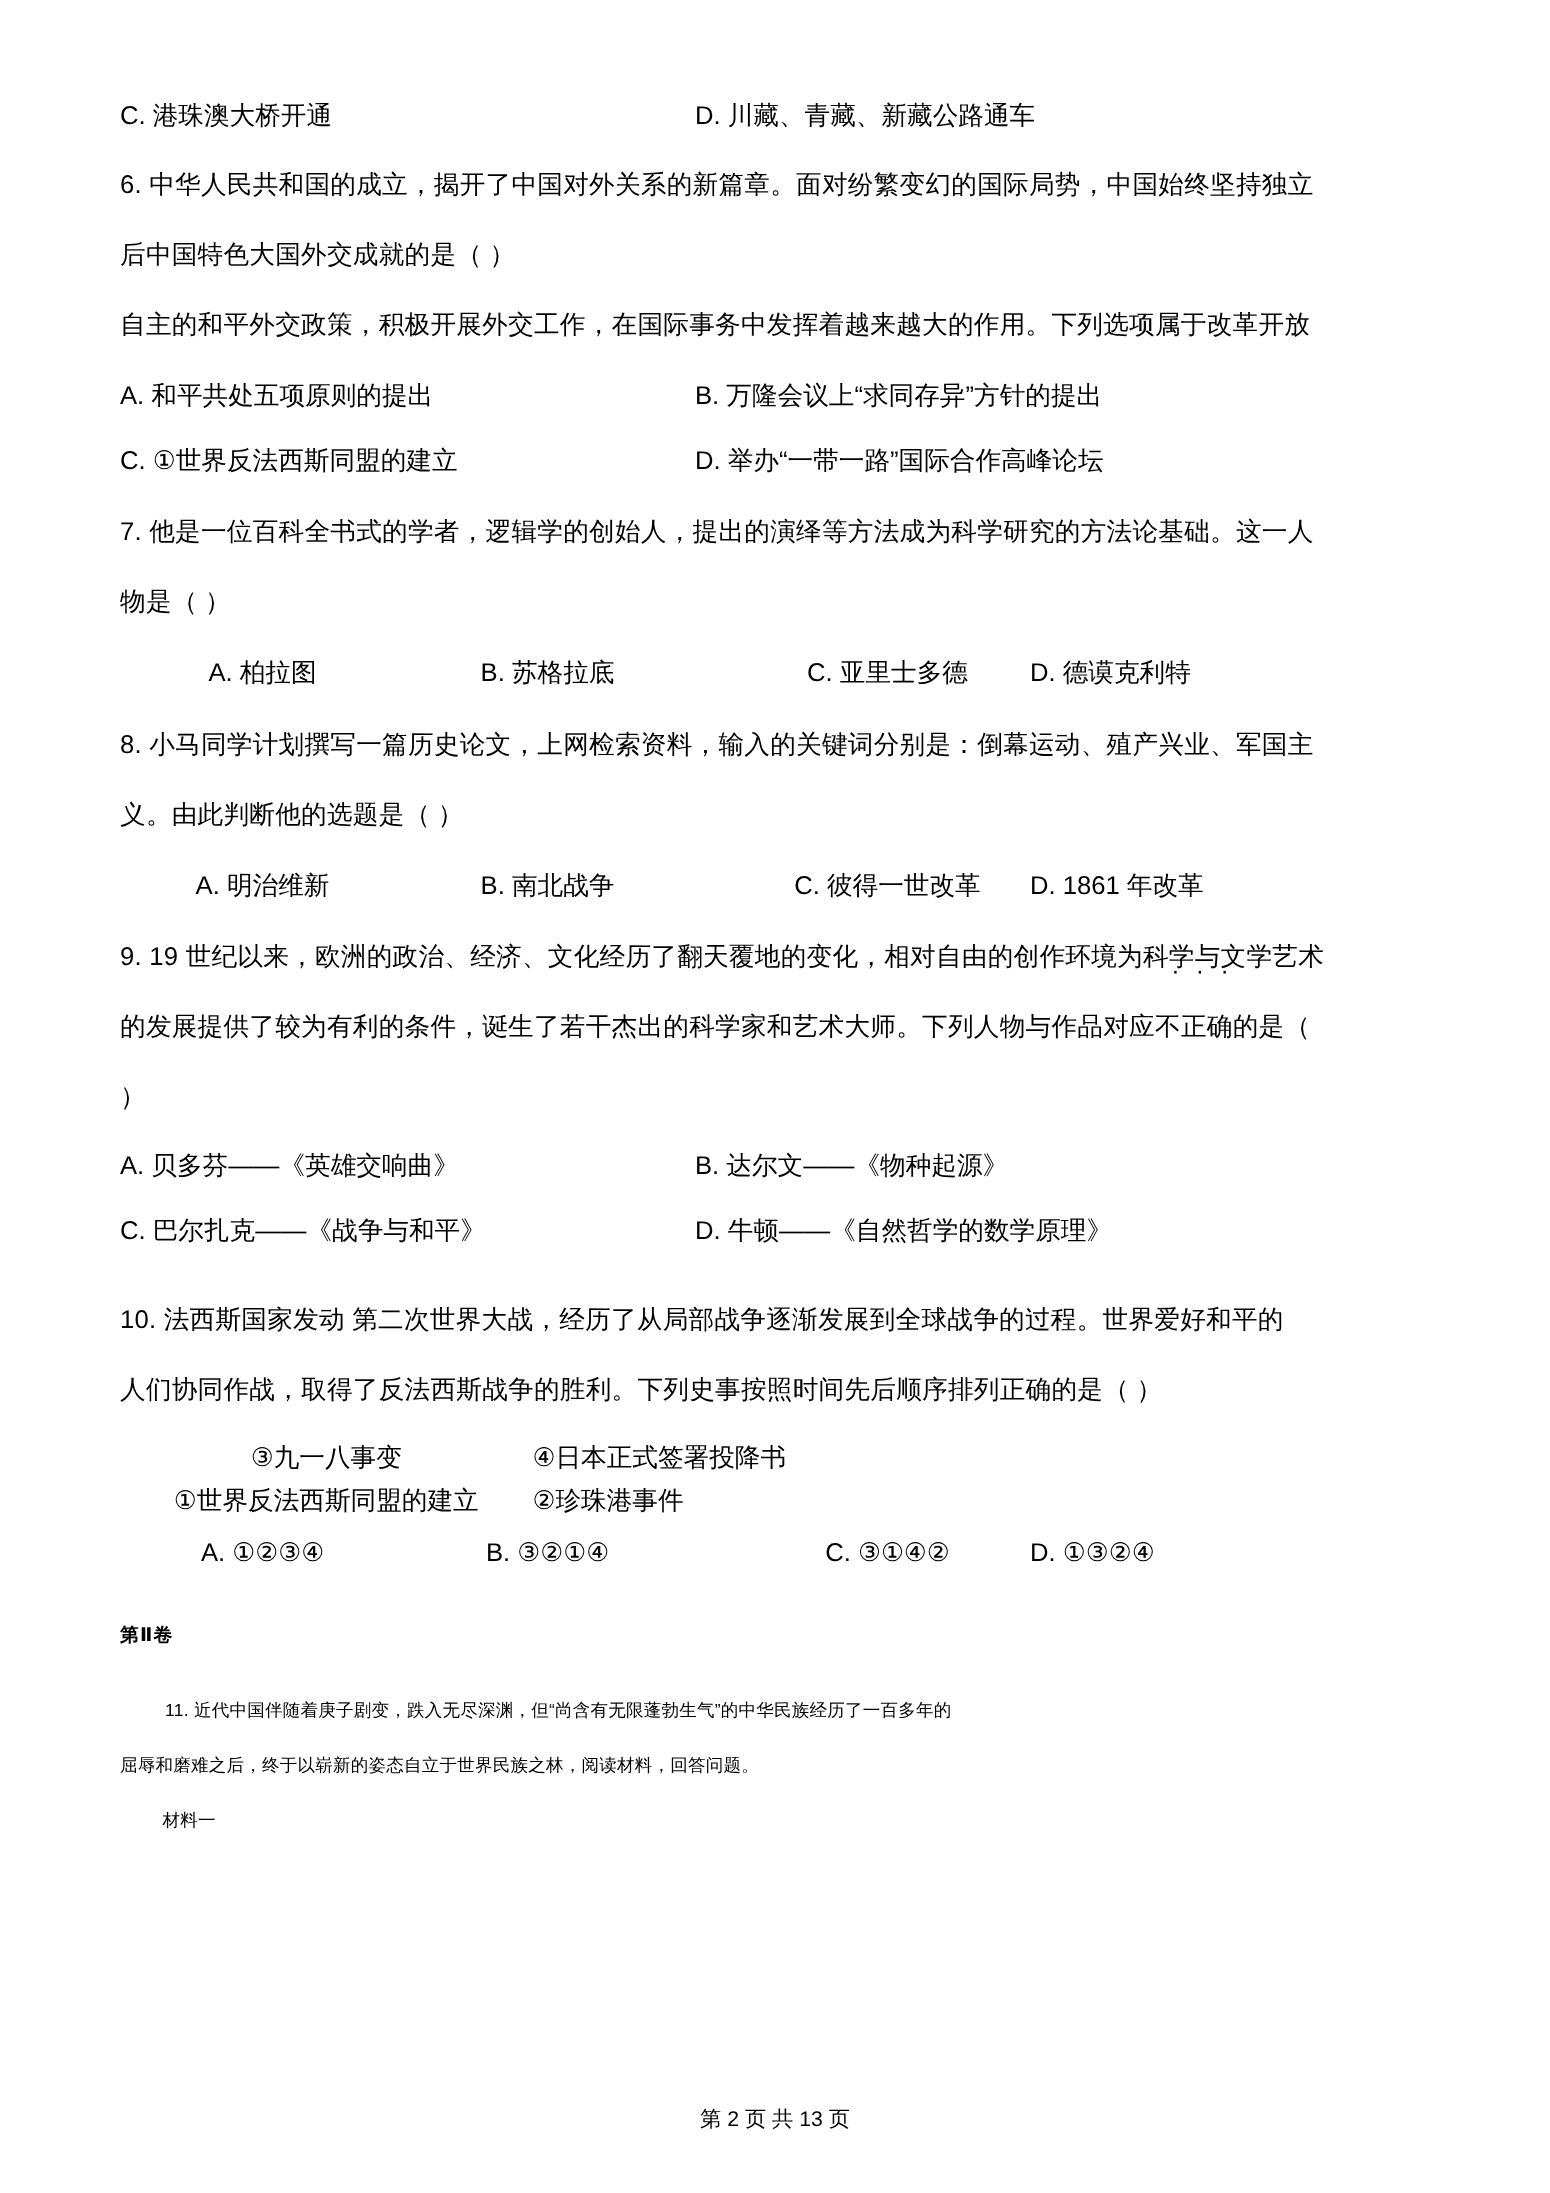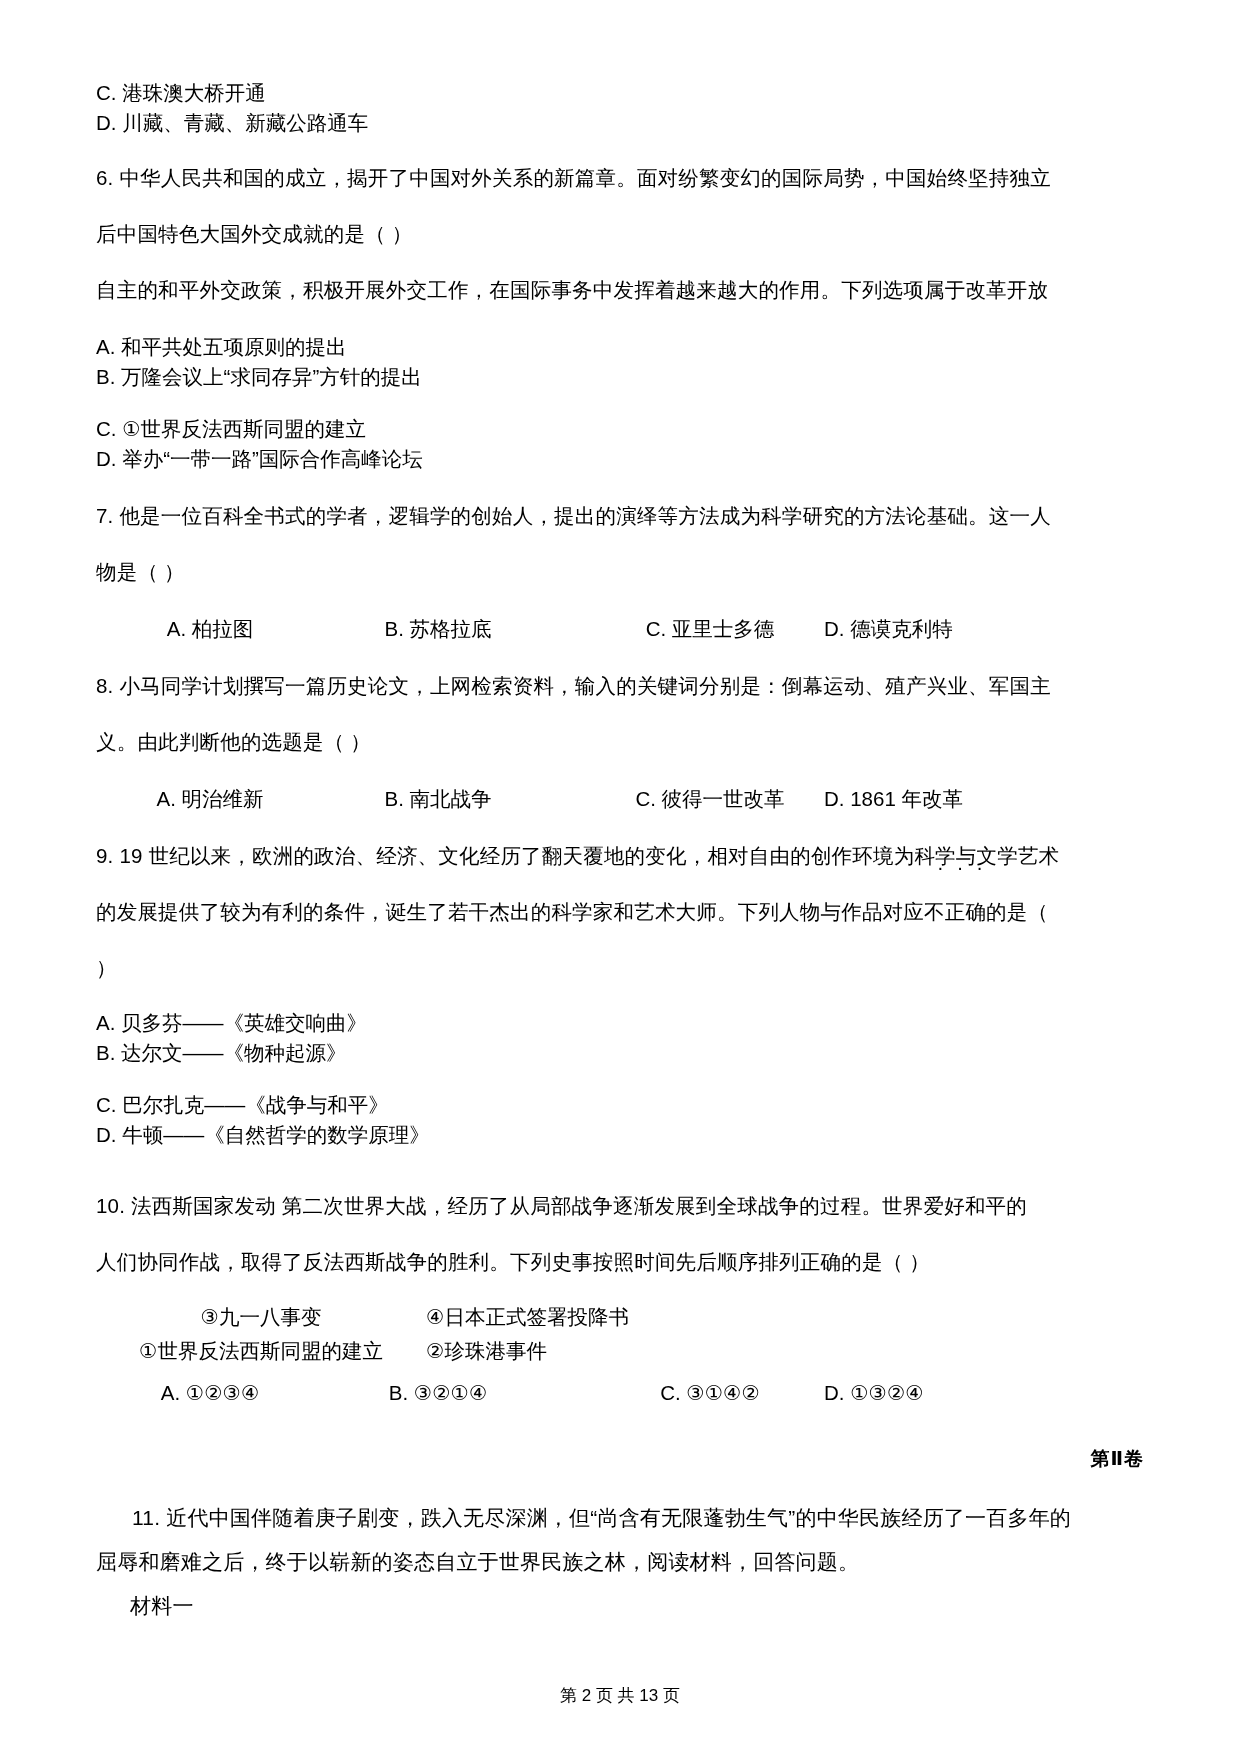--- a/index.html
+++ b/index.html
@@ -29,32 +29,31 @@
     width: 1048px;
   }
   
   .stem {
     font-size: 20.5px;
     line-height: 56px;
     letter-spacing: 0.2px;
     white-space: nowrap;
   }
   .stem-tight {
-    font-size: 21px;
+    font-size: 14px;
     line-height: 44px;
     letter-spacing: 0.2px;
     white-space: nowrap;
   }
   
   .opt-row {
     display: flex;
     font-size: 20.5px;
     line-height: 30px;
     white-space: nowrap;
-    flex-direction: column;
   }
   .opt-row.gap-b { margin-top: 22px; }
   .col2-a { width: 460px; flex: none; }
   .col2-b { flex: none; }
   
   .opt4 {
     display: flex;
     font-size: 20.5px;
     line-height: 30px;
     white-space: nowrap;
@@ -75,22 +74,22 @@
     right: 0;
     top: -21px;
     text-align: center;
     font-size: 20px;
     line-height: 8px;
     letter-spacing: 13px;
     text-indent: 13px;
     white-space: nowrap;
   }
   .section-title {
-    text-align: right;
-    font-size: 19px;
+    text-align: left;
+    font-size: 15px;
     font-weight: bold;
     line-height: 30px;
     letter-spacing: 1px;
   }
   .indent-1 { padding-left: 34px; }
   .indent-2 { padding-left: 36px; }
   .footer {
     position: absolute;
     left: 0;
     right: 0;

